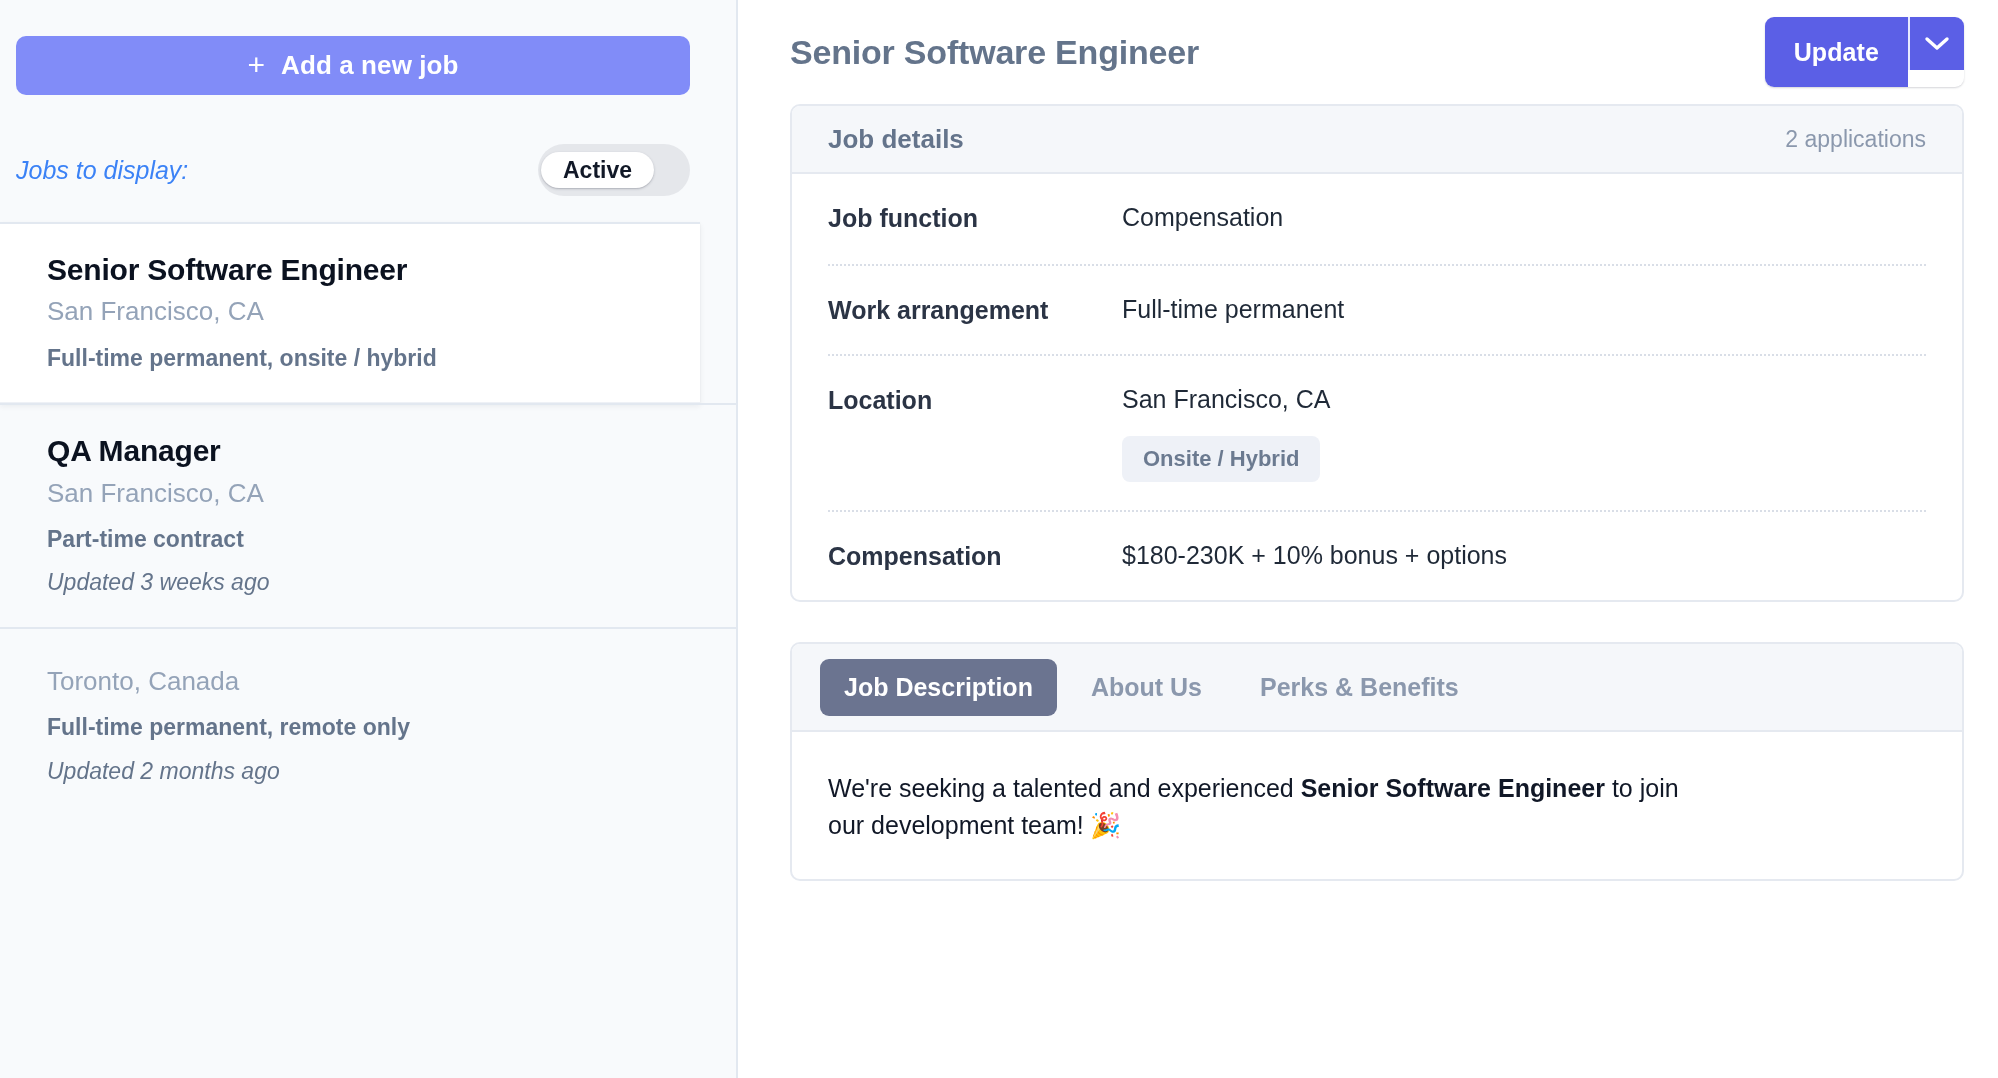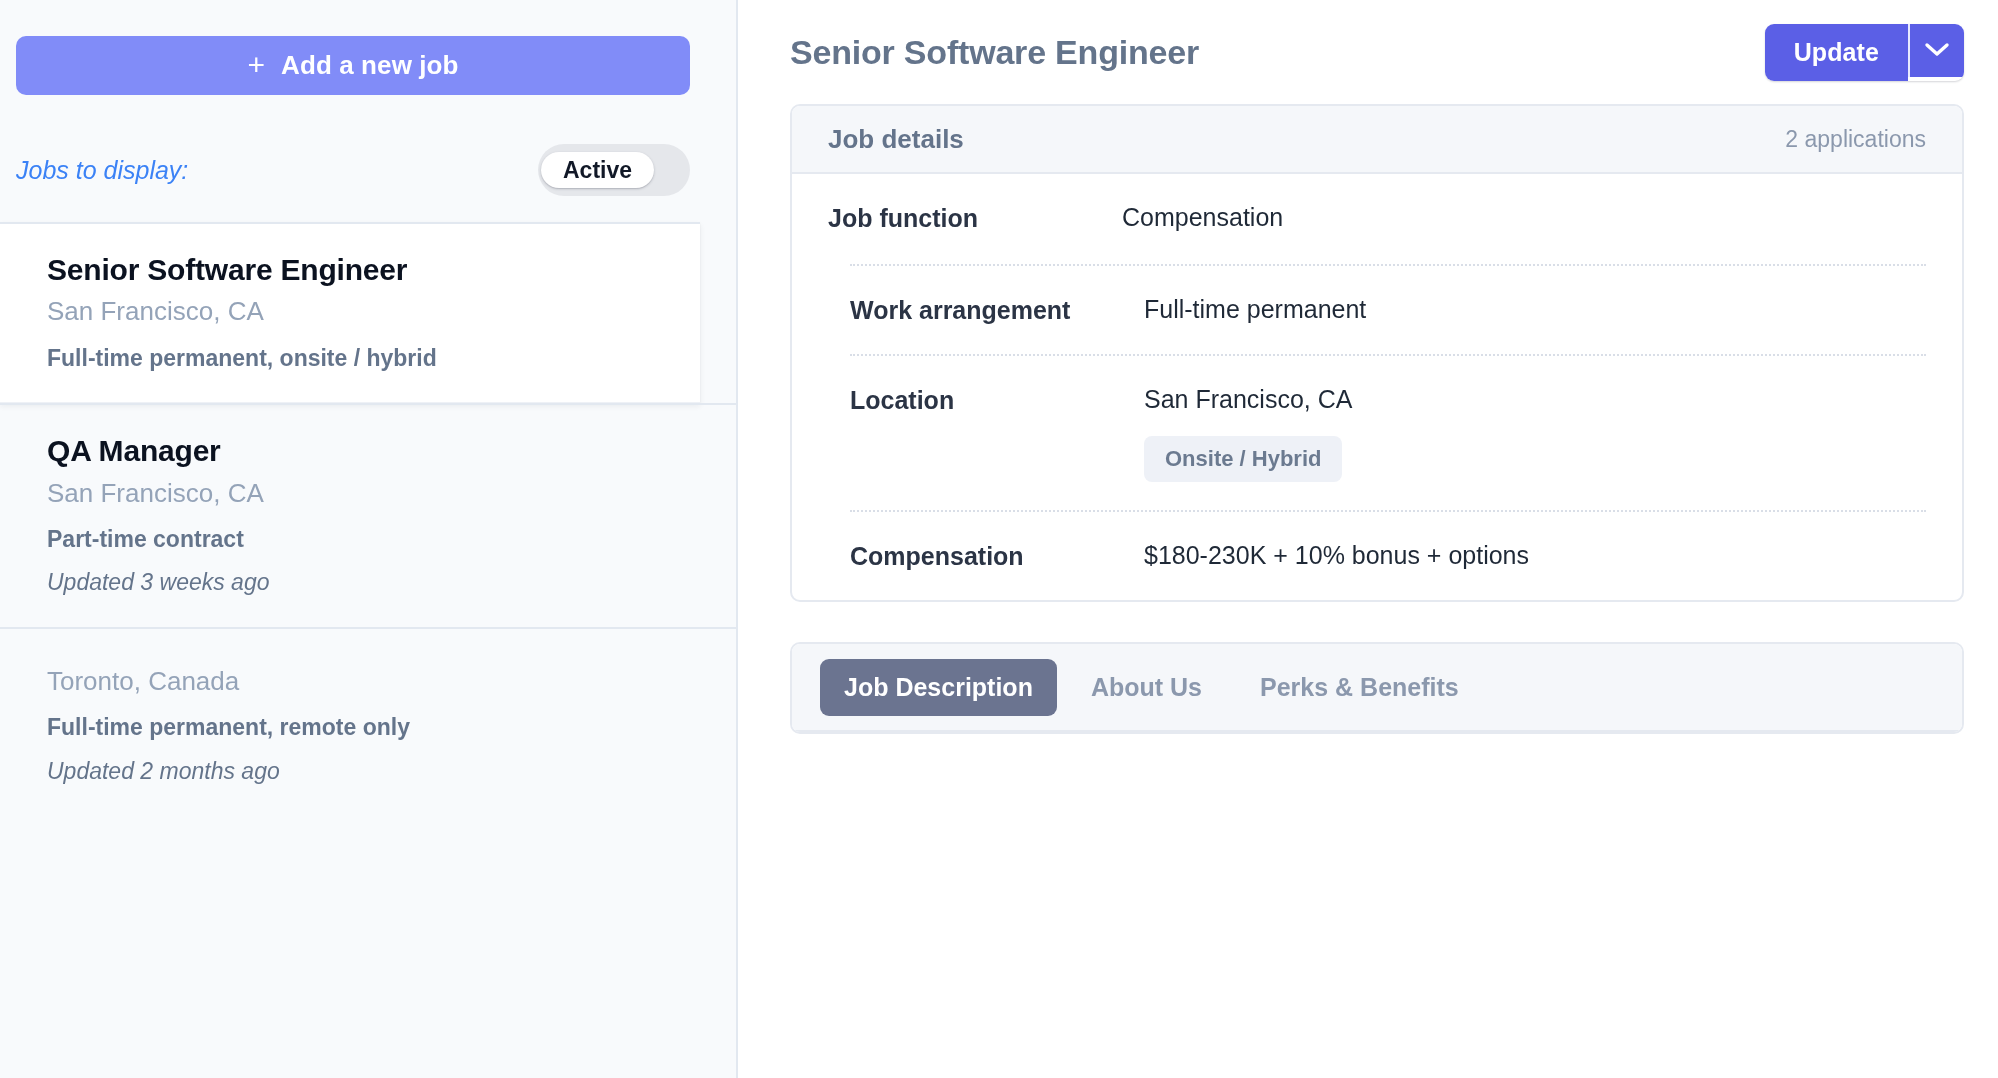--- a/index.html
+++ b/index.html
@@ -182,21 +182,21 @@
     box-shadow: 0 1px 2px rgba(15,23,42,0.18);
   }
   .update-btn {
     background: #5b5fe6;
     color: #ffffff;
     border: none;
     font-family: "Liberation Sans", sans-serif;
     font-size: 25px;
     font-weight: 700;
     padding: 0 29px;
-    height: 57px;
+    height: 70px;
     cursor: pointer;
     letter-spacing: 0.1px;
   }
   .update-caret {
     background: #5b5fe6;
     border: none;
     border-left: 2px solid #e8eaff;
     width: 56px;
     height: 53px;
     display: flex;
@@ -236,21 +236,20 @@
   .details-body { padding: 0 36px; }
 
   .detail-row {
     display: flex;
     align-items: flex-start;
     padding: 28px 0 28px 0;
     min-height: 90px;
   }
   .detail-row + .detail-row {
     border-top: 2px dotted #d9dee7;
-    margin-left: 22px;
   }
   .detail-label {
     width: 294px;
     flex: 0 0 294px;
     font-size: 25px;
     font-weight: 700;
     color: #2b3445;
     line-height: 1.2;
     padding-top: 1px;
   }
@@ -393,16 +392,21 @@
           </div>
         </div>
     </section>
 
     <section class="card tabs-card">
       <div class="tabs-bar" id="tabs-bar">
           <button class="tab active">Job Description</button>
           <button class="tab">About Us</button>
           <button class="tab">Perks &amp; Benefits</button>
         </div>
+      <div class="tab-body">
+        <p>
+          <span>We're seeking a talented and experienced </span><b>Senior Software Engineer</b><span> to join our development team! 🎉</span>
+        </p>
+      </div>
     </section>
 
   </main>
 </div>
 
 </body></html>

